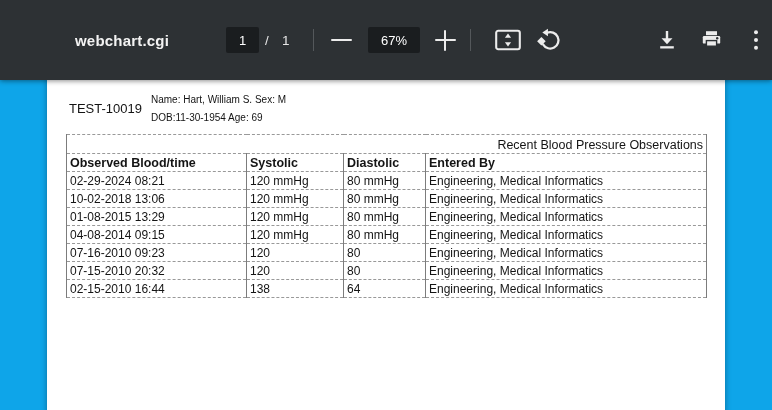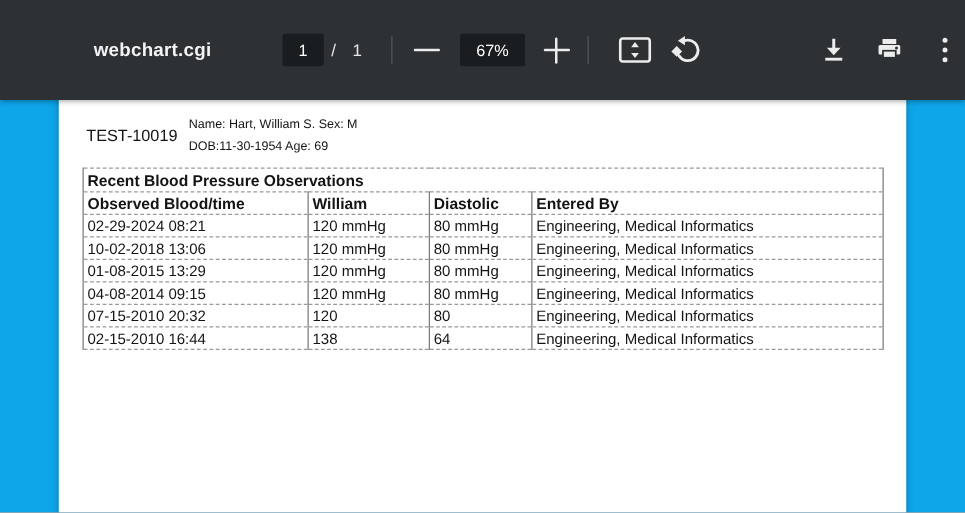--- a/index.html
+++ b/index.html
@@ -101,21 +101,21 @@
     border-right:1px solid #7c7c7c;
     padding:2px 3px 1px 3px;
     height:17px;
     text-align:left;
     font-weight:normal;
     white-space:nowrap;
     overflow:hidden;
     vertical-align:middle;
   }
   table.bp .title-row th {
-    text-align:left; font-weight:bold; font-size:12.5px; height:19px;margin-top:32px;
+    text-align:right; font-weight:normal; font-size:12.5px; height:19px;margin-top:32px;
   }
   table.bp .head-row th { font-weight:bold; font-size:12.5px; }
 
   svg .ic { fill:#ececec; }
   svg .ic-stroke { stroke:#ececec; fill:none; }
 </style>
 </head>
 <body>
 
 <div class="toolbar">
@@ -203,21 +203,21 @@
           <col style="width:97px">
           <col style="width:82px">
           <col style="width:281px">
       </colgroup>
       <tbody>
         <tr class="title-row">
           <th colspan="4">Recent Blood Pressure Observations</th>
         </tr>
         <tr class="head-row">
           <th>Observed Blood/time</th>
-          <th>William</th>
+          <th>Systolic</th>
           <th>Diastolic</th>
           <th>Entered By</th>
         </tr>
         <tr>
           <td>02-29-2024 08:21</td>
           <td>120 mmHg</td>
           <td>80 mmHg</td>
           <td>Engineering, Medical Informatics</td>
         </tr>
         <tr>
@@ -229,20 +229,26 @@
         <tr>
           <td>01-08-2015 13:29</td>
           <td>120 mmHg</td>
           <td>80 mmHg</td>
           <td>Engineering, Medical Informatics</td>
         </tr>
         <tr>
           <td>04-08-2014 09:15</td>
           <td>120 mmHg</td>
           <td>80 mmHg</td>
+          <td>Engineering, Medical Informatics</td>
+        </tr>
+        <tr>
+          <td>07-16-2010 09:23</td>
+          <td>120</td>
+          <td>80</td>
           <td>Engineering, Medical Informatics</td>
         </tr>
         <tr>
           <td>07-15-2010 20:32</td>
           <td>120</td>
           <td>80</td>
           <td>Engineering, Medical Informatics</td>
         </tr>
         <tr>
           <td>02-15-2010 16:44</td>

